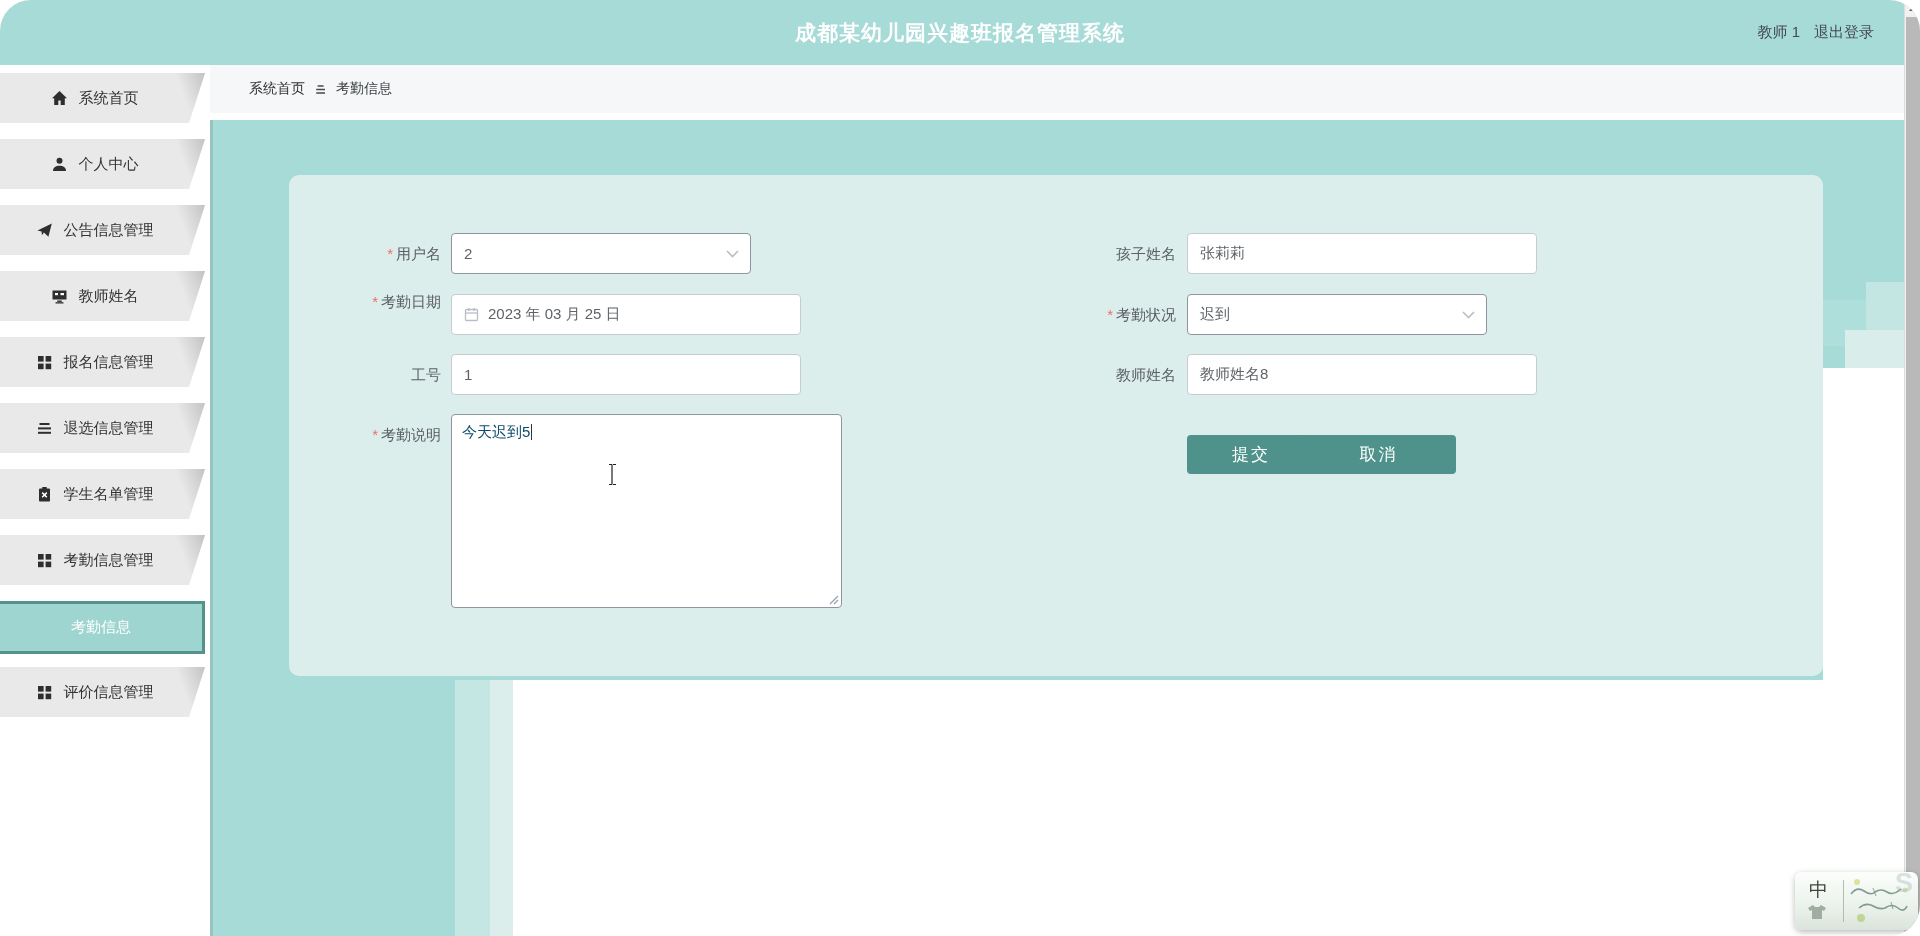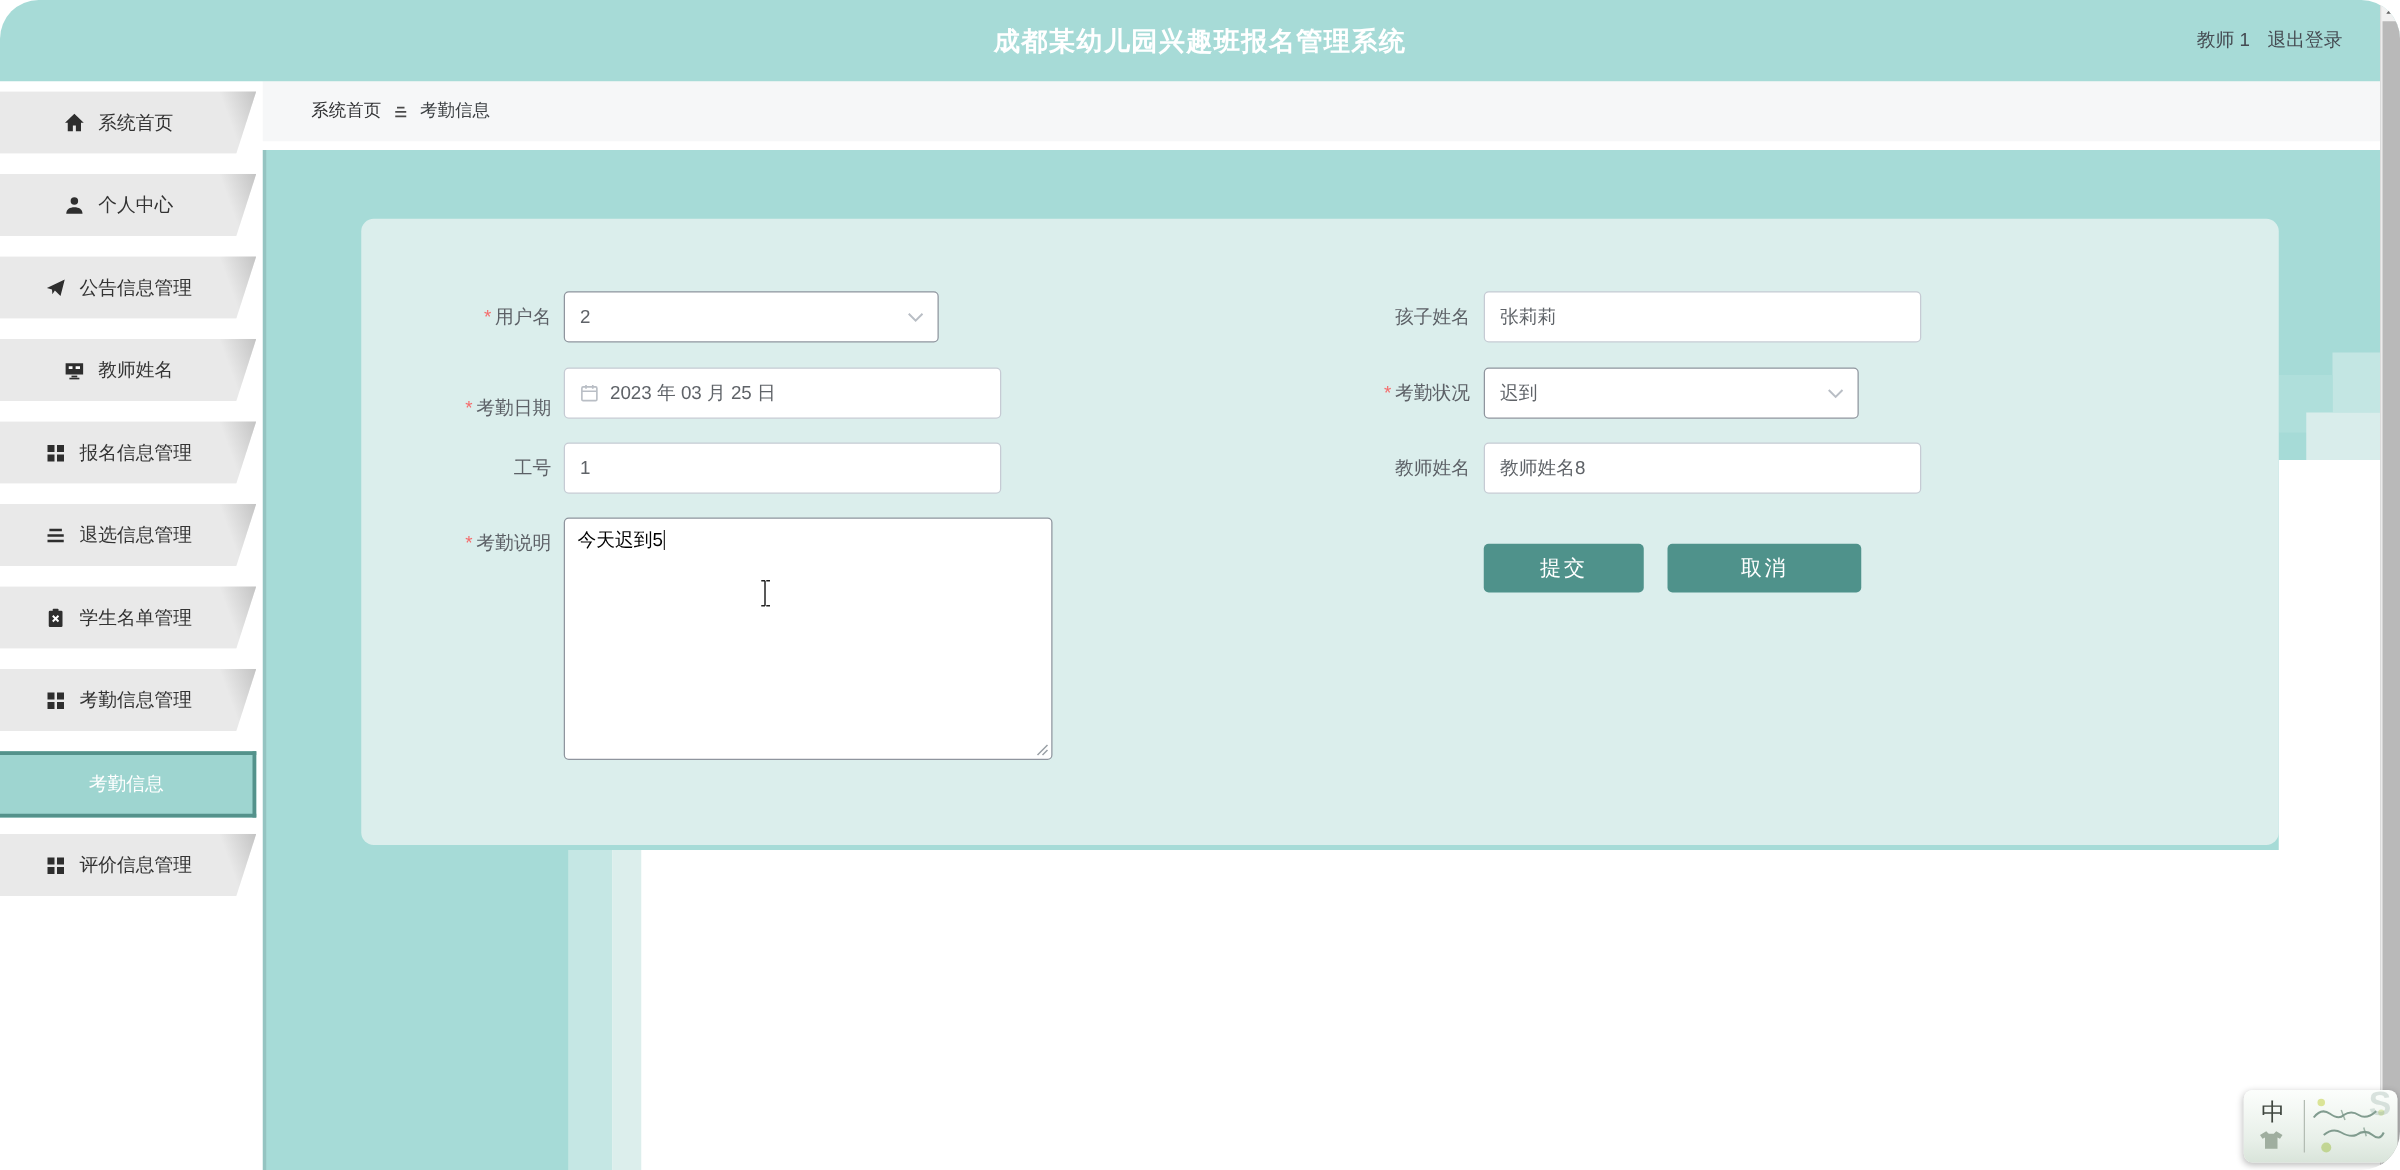--- a/index.html
+++ b/index.html
@@ -49,28 +49,28 @@
   .panel{position:absolute;left:289px;top:175px;width:1534px;height:501px;background:#dbeeec;border-radius:10px;z-index:3;}
   .flabel{position:absolute;height:41px;line-height:41px;font-size:15px;color:#5c6066;text-align:right;white-space:nowrap;}
   .req{color:#f56c6c;margin-right:3px;}
   .ctrl{position:absolute;height:41px;background:#ffffff;border-radius:4px;display:flex;align-items:center;
         font-size:15px;color:#5f6368;padding:0 12px;}
   .ctrl.lite{border:1px solid #c6cbd4;}
   .ctrl.dark{border:1px solid #8f959e;cursor:pointer;}
   .chev{position:absolute;right:11px;top:50%;transform:translateY(-50%);}
   .cal{margin-right:9px;flex:0 0 auto;}
   .txtarea{position:absolute;left:162px;top:239px;width:391px;height:194px;background:#fff;
-        border:1px solid #8f959e;border-radius:4px;padding:8px 10px;font-size:15px;color:#000000;cursor:text;}
+        border:1px solid #8f959e;border-radius:4px;padding:8px 10px;font-size:15px;color:#0c4a6e;cursor:text;}
   .caret{display:inline-block;width:1px;height:16px;background:#333;vertical-align:-3px;margin-left:1px;}
   .resize-h{position:absolute;right:2px;bottom:2px;}
   .ibeam{position:absolute;left:154px;top:48px;}
   .btn{position:absolute;top:260px;height:39px;border:none;border-radius:4px;background:#4f928b;color:#fff;
         font-size:17px;letter-spacing:2px;cursor:pointer;font-family:inherit;}
   .btn-submit{left:898px;width:128px;}
-  .btn-cancel{left:1045px;width:155px;}
+  .btn-cancel{left:1012px;width:155px;}
 
   
   .scrollbar{position:absolute;right:0;top:0;width:16px;height:936px;background:#f1f1f1;border-left:1px solid #dcdcdc;z-index:8;}
   .sb-up{position:absolute;top:0;left:0;width:16px;height:17px;display:flex;align-items:center;justify-content:center;cursor:pointer;}
   .sb-up i{width:0;height:0;border-left:4px solid transparent;border-right:4px solid transparent;border-bottom:5px solid #606060;}
   .sb-thumb{position:absolute;top:17px;left:1px;width:14px;height:917px;background:#b9b9b9;cursor:pointer;}
 
   
   .ime{position:absolute;left:1795px;top:872px;width:123px;height:58px;border-radius:7px;z-index:10;cursor:pointer;
         background:linear-gradient(180deg,#fcfefc 0%,#e7efe8 70%,#d9e4da 100%);
@@ -202,21 +202,21 @@
         </svg>
     </div>
 
     <div class="flabel" style="left:737px;top:58px;width:150px;">
       <span>孩子姓名</span>
     </div>
     <div class="ctrl lite" style="left:898px;top:58px;width:350px;align-items:center;">
       <span>张莉莉</span>
     </div>
 
-    <div class="flabel" style="left:0;top:131px;width:152px;">
+    <div class="flabel" style="left:0;top:106px;width:152px;">
       <span class="req">*</span><span>考勤日期</span>
     </div>
     <div class="ctrl lite" style="left:162px;top:119px;width:350px;">
       <svg class="cal" width="15" height="15" viewBox="0 0 15 15" fill="none">
           <rect x="1.5" y="2.5" width="12" height="11" rx="1" stroke="#b9bec5" stroke-width="1.3"></rect>
           <path d="M1.5 6h12" stroke="#b9bec5" stroke-width="1.3"></path>
           <path d="M4.8 1v3M10.2 1v3" stroke="#b9bec5" stroke-width="1.3"></path>
         </svg>
       <span>2023 年 03 月 25 日</span>
     </div>

